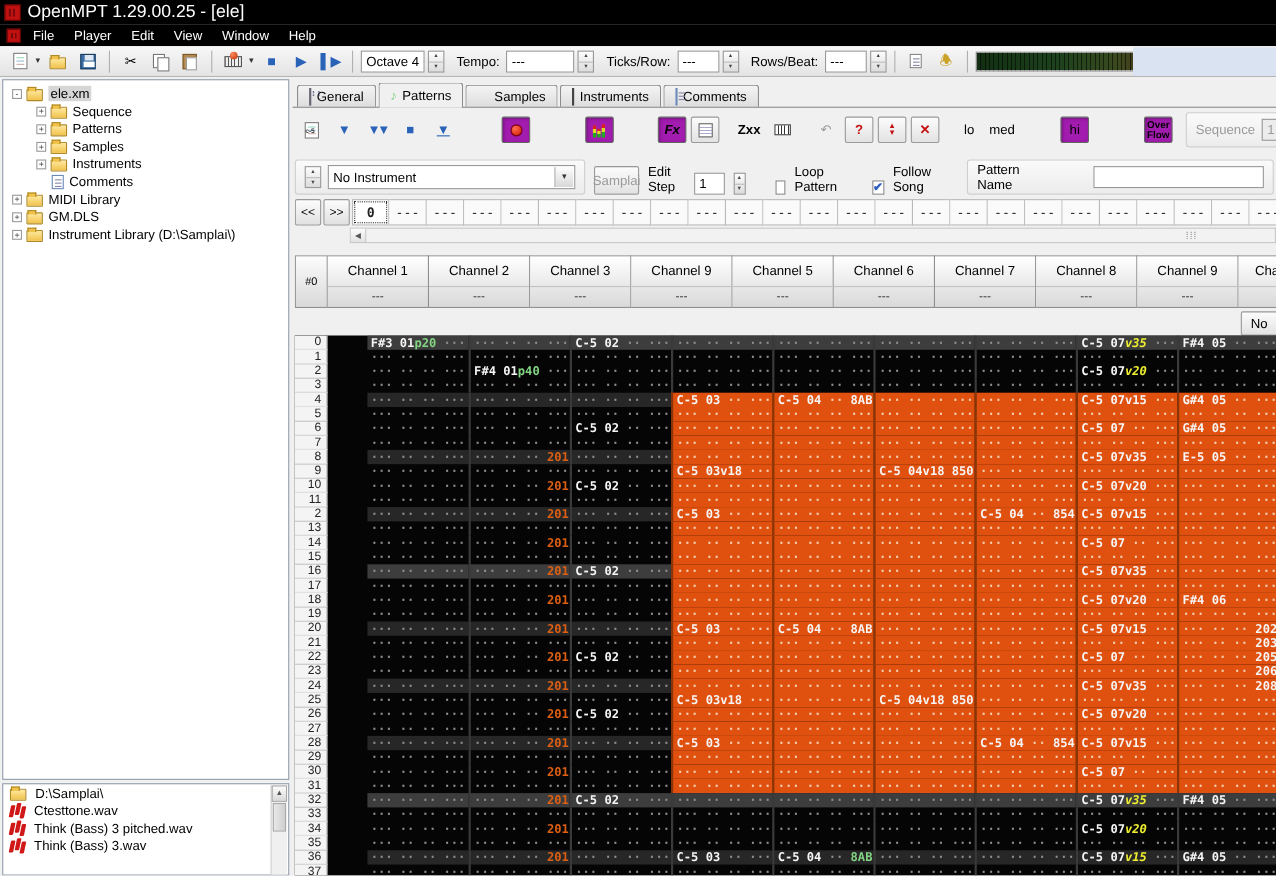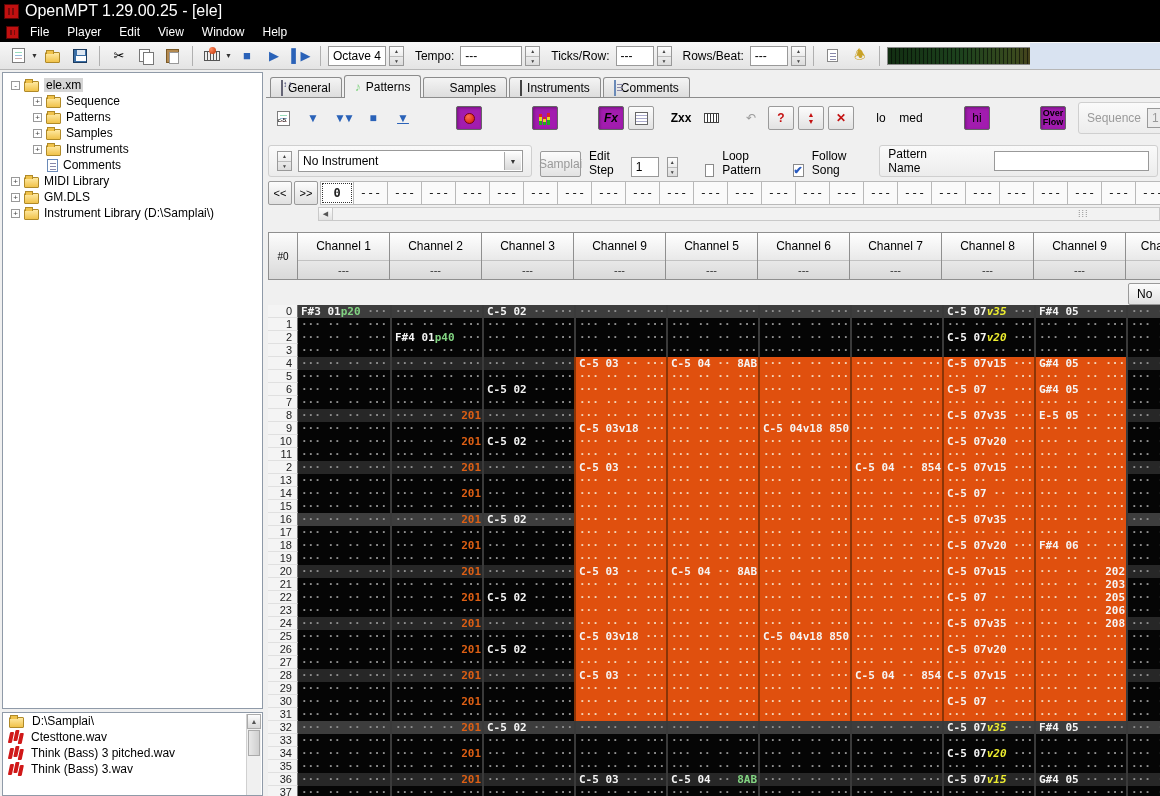--- a/index.html
+++ b/index.html
@@ -116,21 +116,21 @@
   .chan-head .nm { font-size:12px; margin-top:6px; }
   .chan-head .ins { font-size:11px; color:#333; margin-top:7px; border-top:1px solid #c2c2c2; padding-top:3px; }
   #floatbtn { left:1128px; top:283px; width:44px; height:22px; border:1px solid #9a9a9a; border-radius:2px; background:linear-gradient(#fcfcfc,#e2e2e2); display:flex; align-items:center; padding-left:8px; font-size:12px; }
 
   
   #pgrid { left:268px; top:305px; width:892px; height:491px; background:#050505; overflow:hidden;
      font-family:"DejaVu Sans Mono",monospace; font-size:11px; font-weight:bold; }
   .prow { display:flex; height:13px; }
   .rownum { width:30px; flex:0 0 auto; background:#f4f4f4; color:#222; font-family:"Liberation Sans",sans-serif; font-size:11px; font-weight:normal; text-align:right; padding-right:5px; line-height:13px; border-bottom:1px solid #e0e0e0; border-right:1px solid #707070; }
   .pcell { width:92px; flex:0 0 auto; line-height:13px; white-space:pre; padding-left:3px; border-left:2px solid #3a3a3a; overflow:hidden; }
-  .pcell.first { border-left:none; }
+  .pcell.first { border-left:none;margin-left:36px; }
   .r4  { background:#272727; }
   .r16 { background:#3d3d3d; }
   .sel { background:#e0500e !important; border-left-color:#8a3507; }
   .w { color:#f5f5f5; } .g { color:#82d482; } .y { color:#eeee30;font-style:italic; } .o { color:#dd5f14; }
   .d { color:#8f8f8f; } .sel .d { color:#f3d3b5; }
 </style>
 </head>
 <body>
 
 <div class="abs" id="titlebar">

